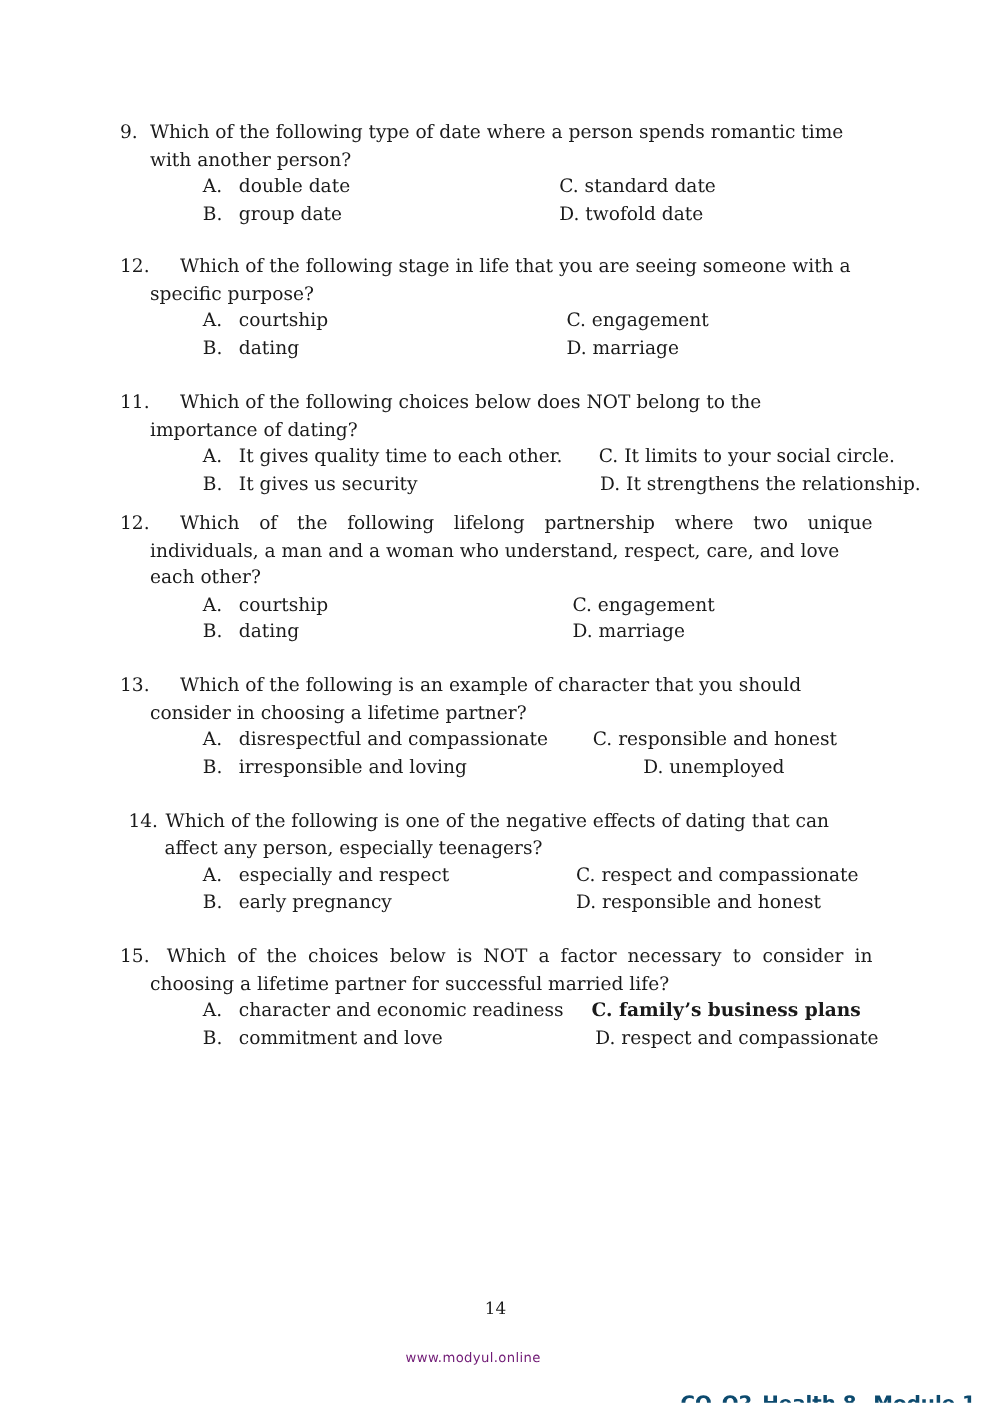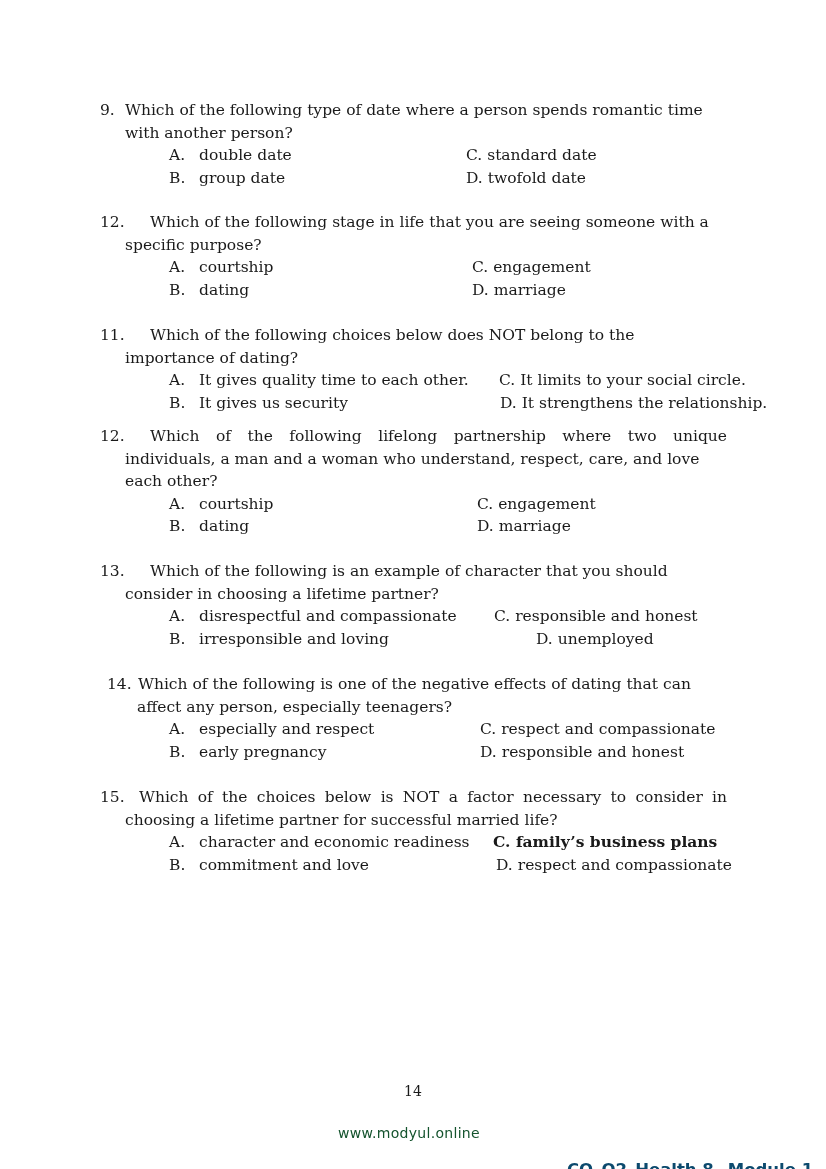--- a/index.html
+++ b/index.html
@@ -8,21 +8,21 @@
   .q { position: absolute; left: 0; width: 826px; font-size: 15.5px; line-height: 22.5px; }
   .stem { position: absolute; white-space: nowrap; }
   .stem-cont { position: absolute; left: 125px; white-space: nowrap; }
   .opt { position: absolute; white-space: nowrap; }
   .letter { display: inline-block; width: 30px; }
   .justify { text-align: justify; text-align-last: justify; width: 602px; }
   .page-num { position: absolute; top: 1083px; left: 404px; font-size: 14px; }
   .footer-code { position: absolute; top: 1160px; left: 567px; font-family: "DejaVu Sans", sans-serif;
                  font-weight: bold; font-size: 16.5px; color: #0c4a6e; }
   .watermark { position: absolute; top: 1125px; left: 338px; font-family: "DejaVu Sans", sans-serif;
-               font-size: 14px; color: #14532d; letter-spacing: 0.3px; }
+               font-size: 11px; color: #701a75; letter-spacing: 0.3px; }
 </style>
 </head>
 <body>
 
 <div class="q" style="top:99px;">
   <span class="stem" style="left:100px;">9.</span>
   <span class="stem" style="left:125px;">Which of the following type of date where a person spends romantic time</span>
   <span class="stem-cont" style="top:22.5px;">with another person?</span>
   <div class="opt" style="left:169px; top:45px;"><span class="letter">A.</span><span>double date</span></div>
   <div class="opt" style="left:169px; top:67.5px;"><span class="letter">B.</span><span>group date</span></div>

